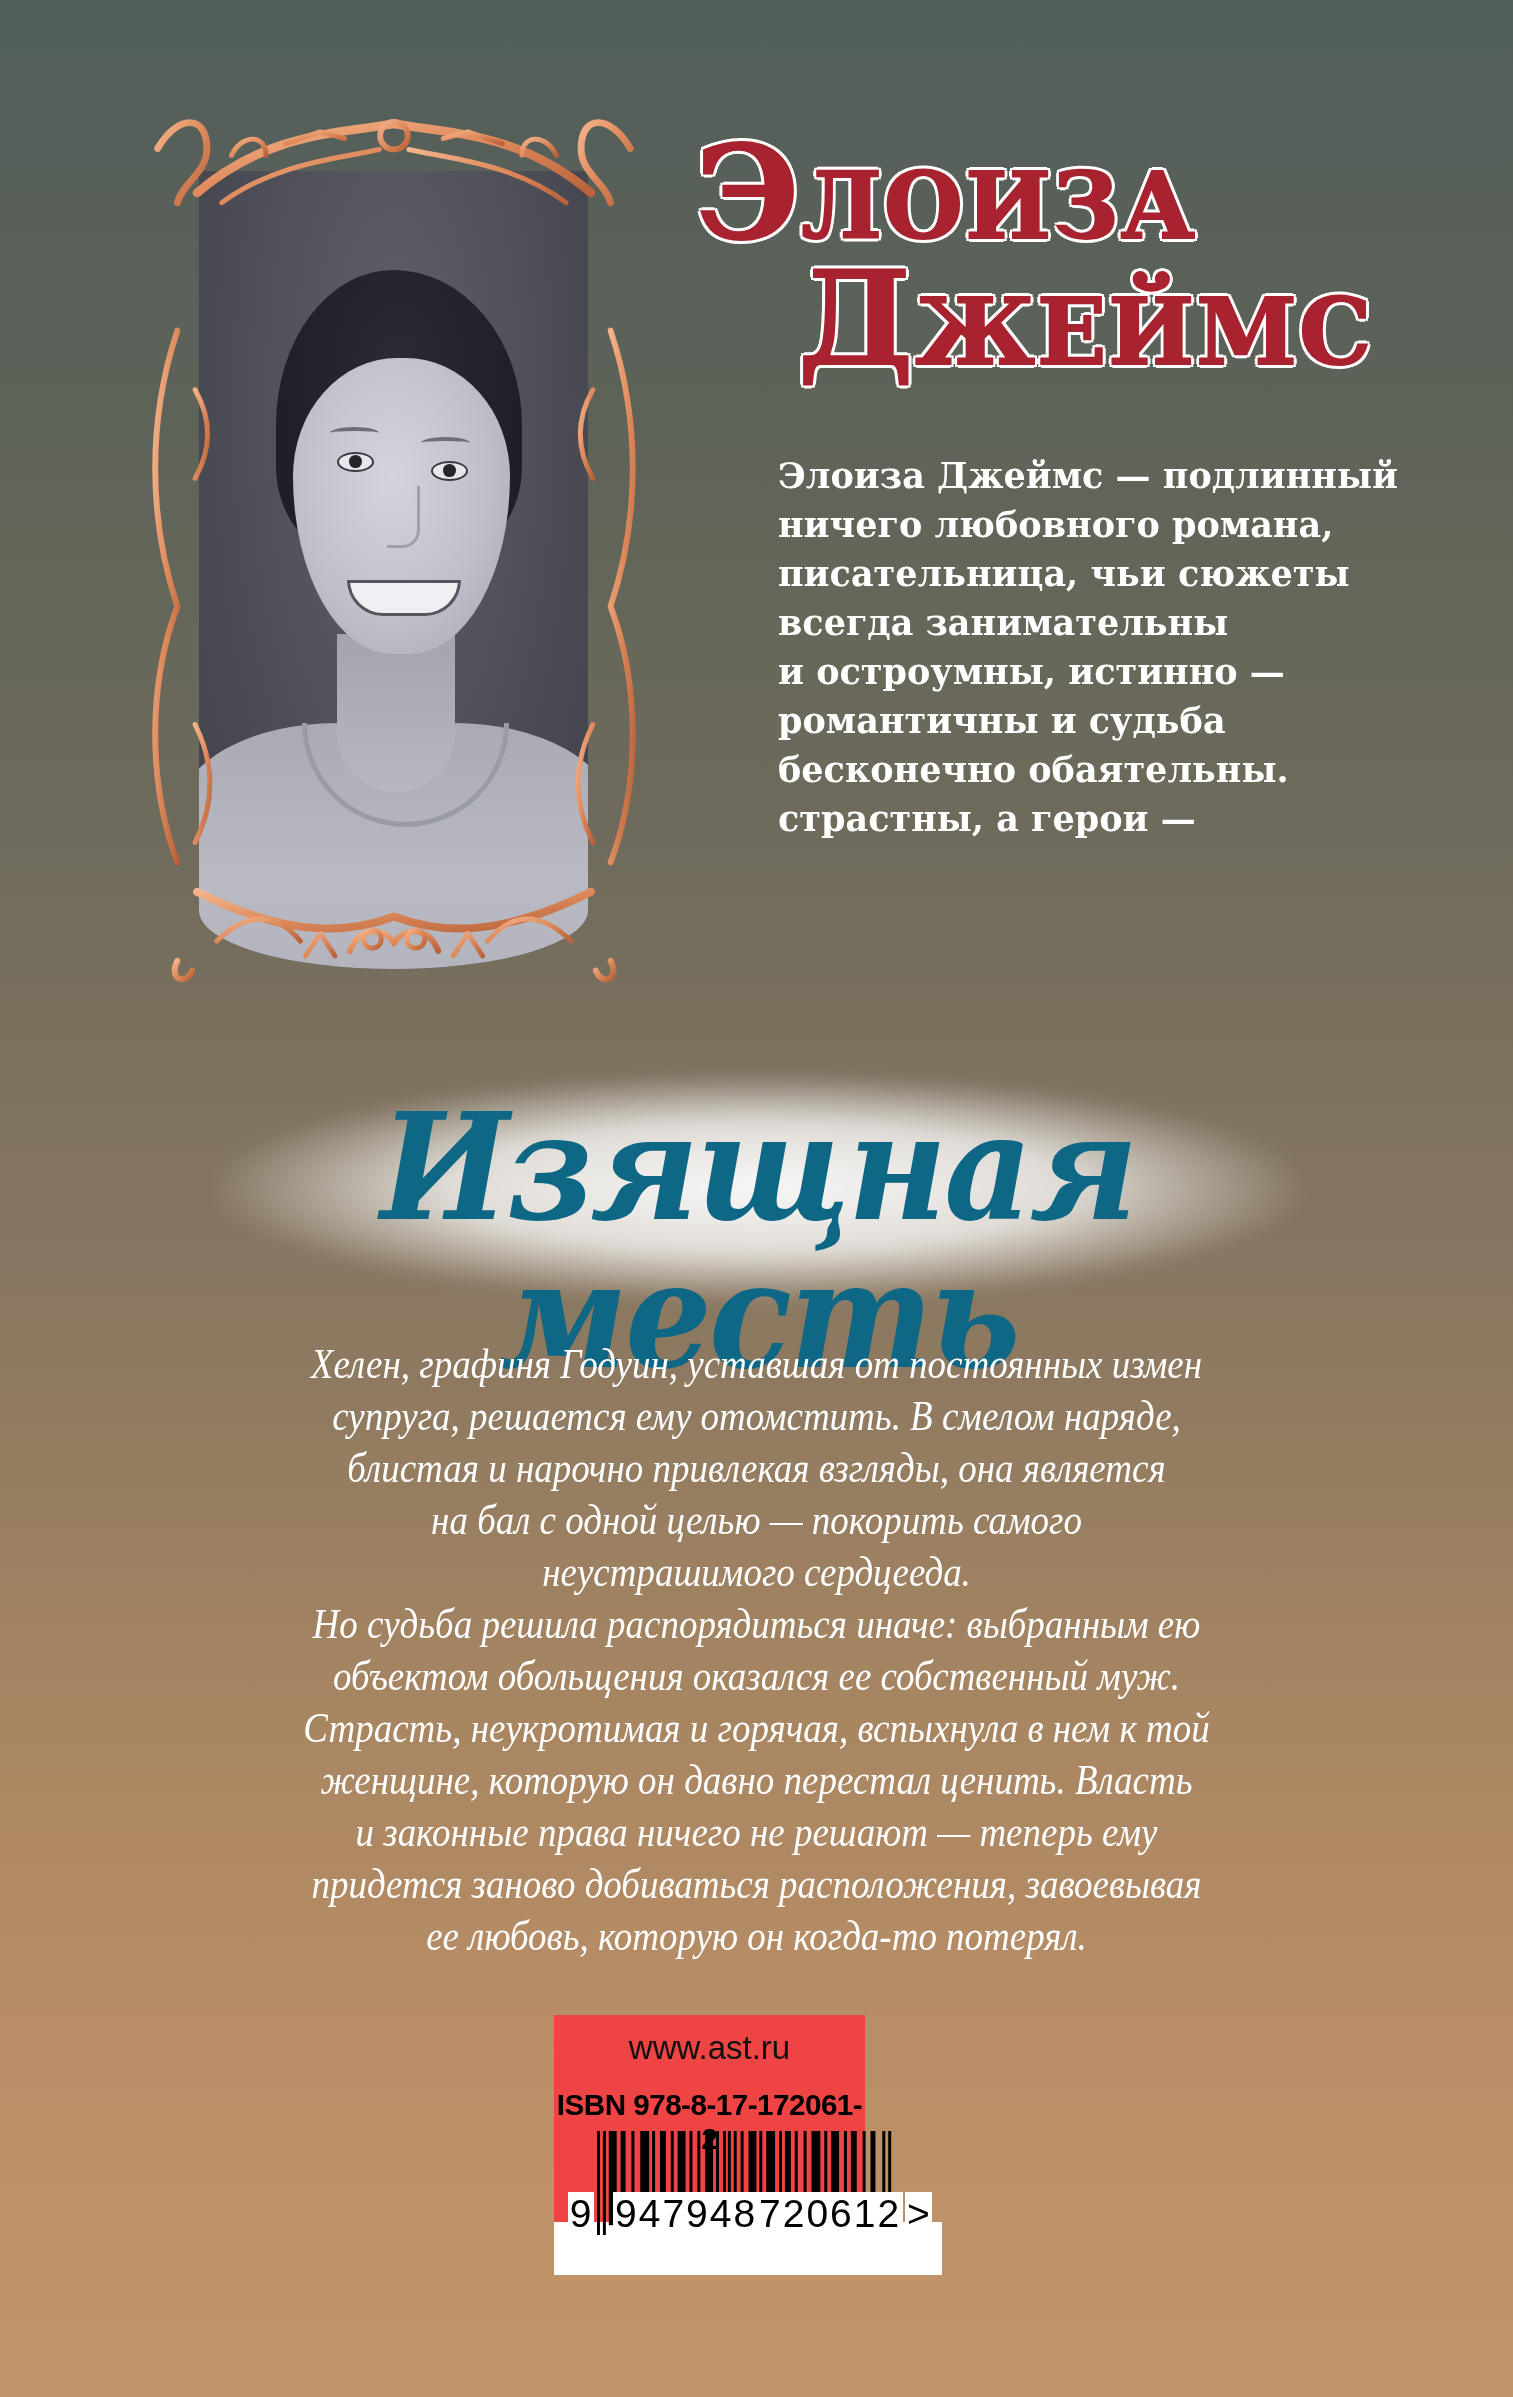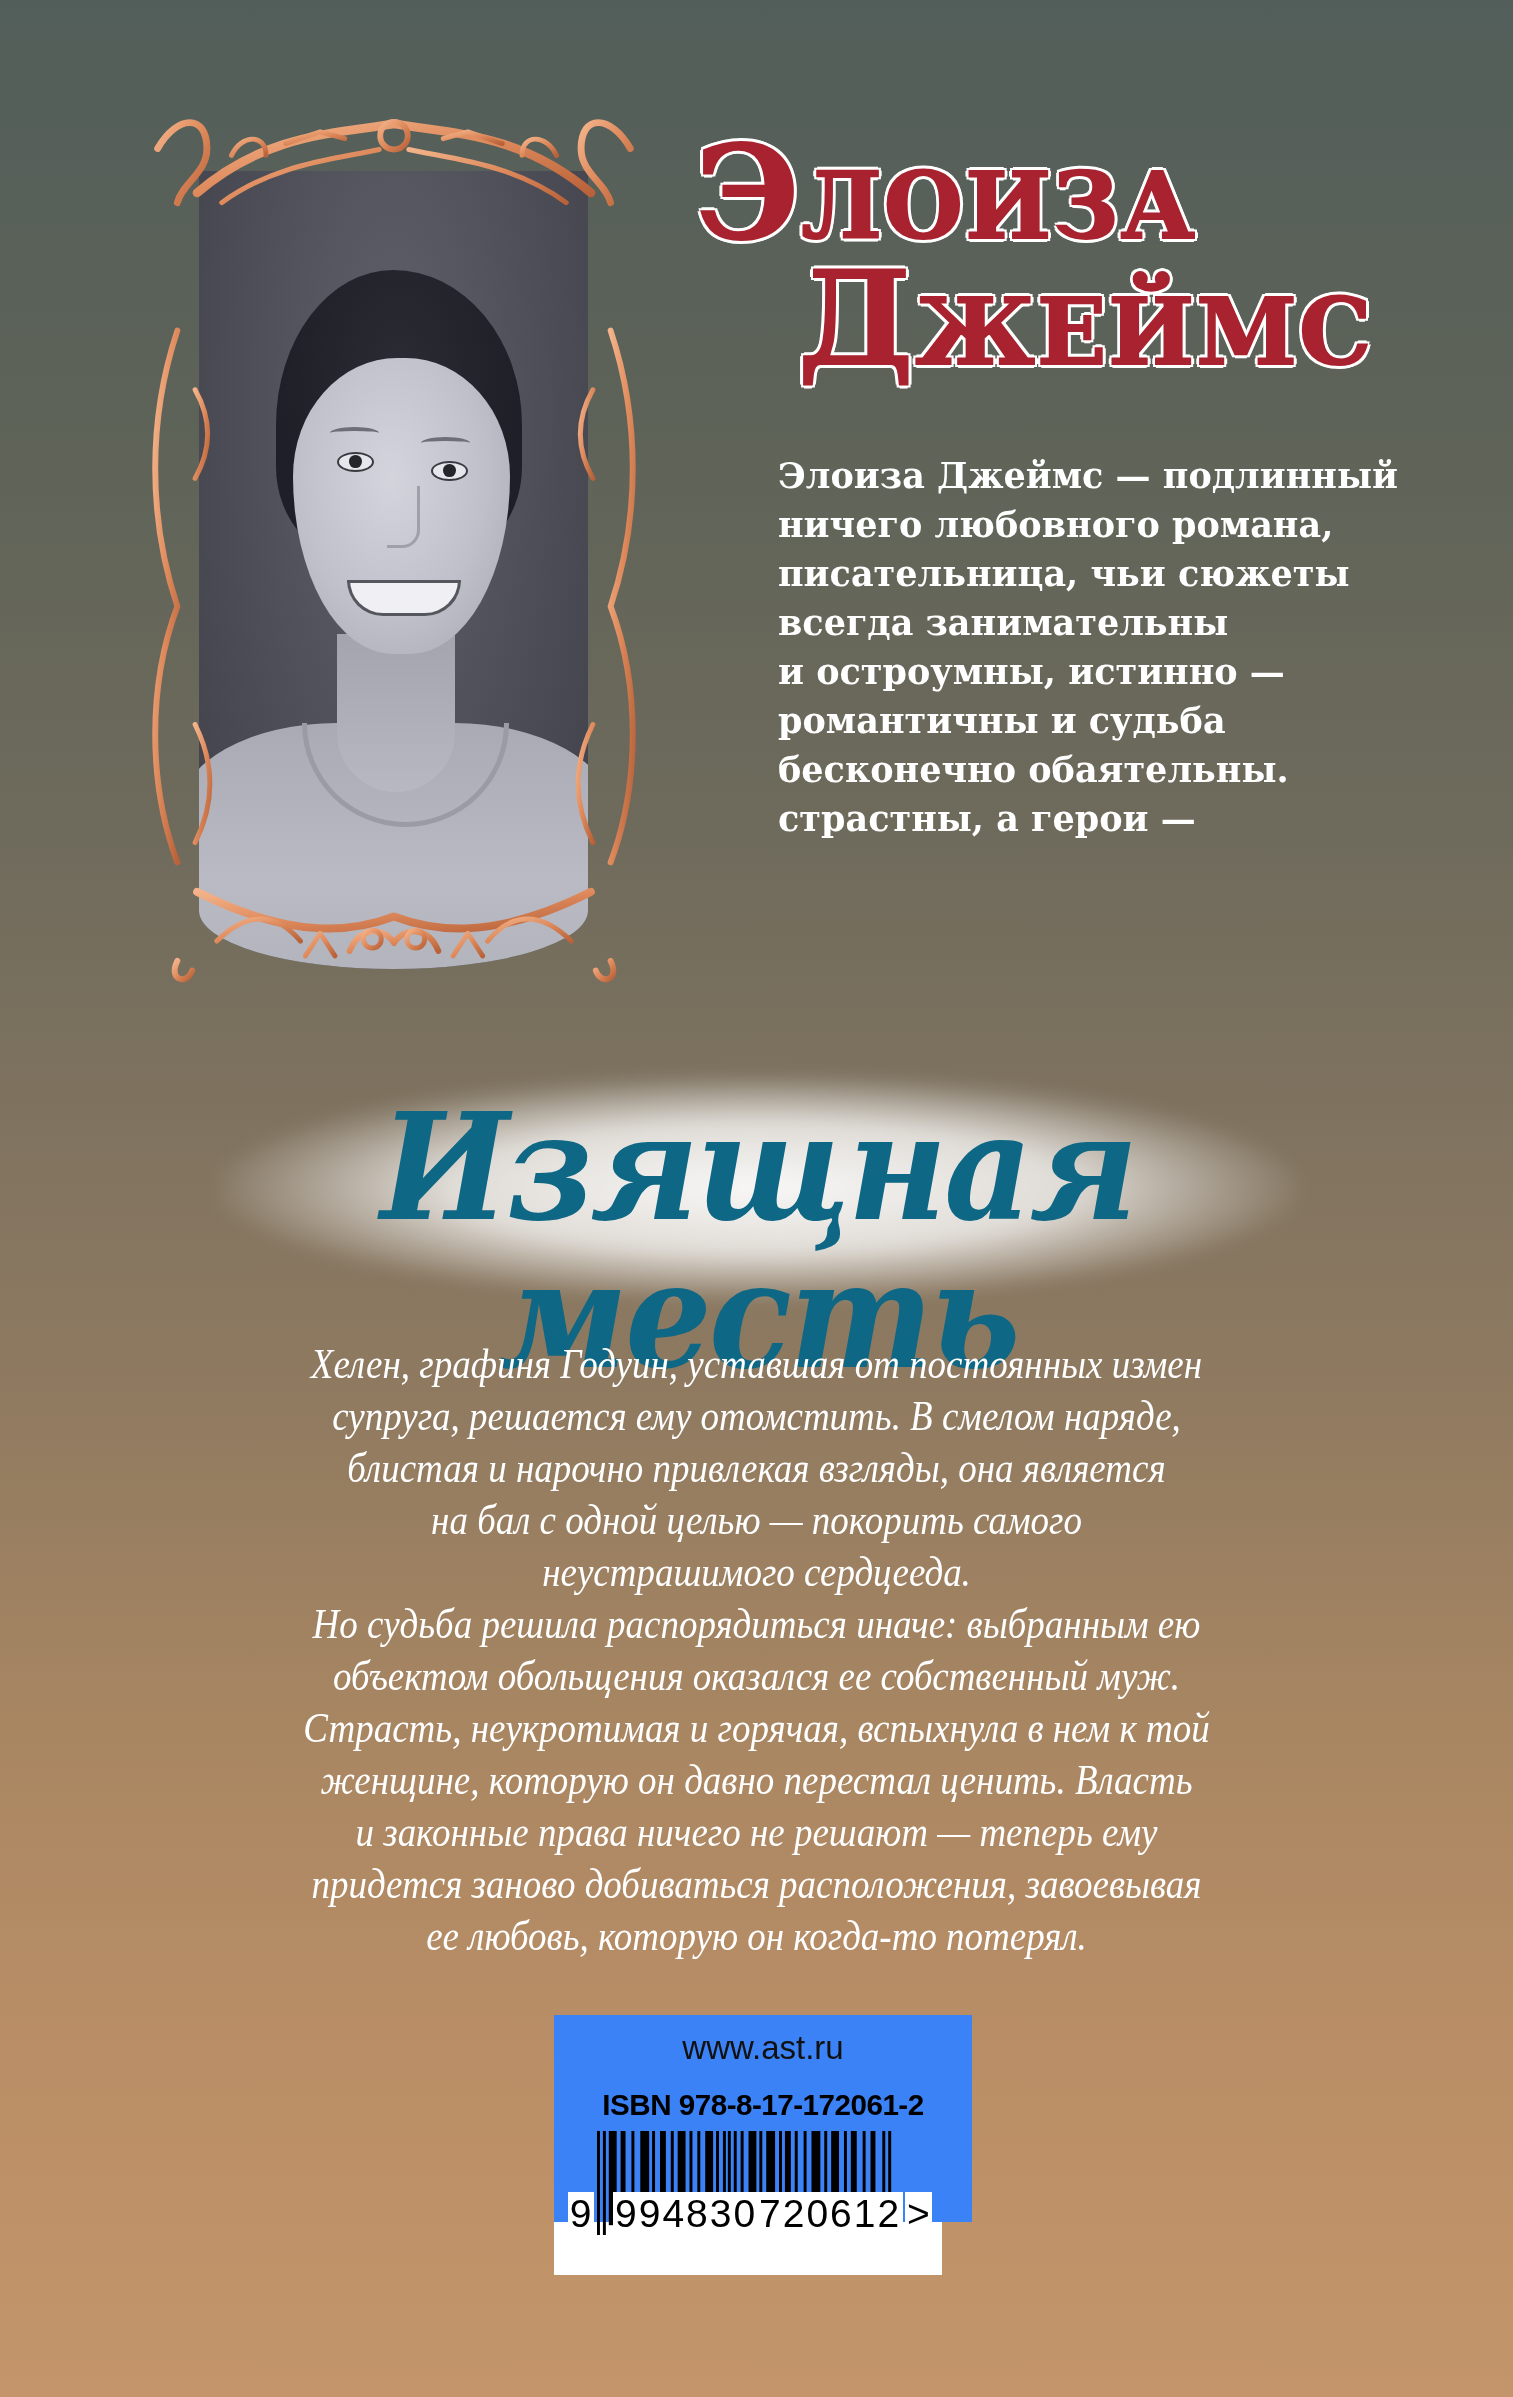--- a/index.html
+++ b/index.html
@@ -75,21 +75,21 @@
     font-size: 148px; line-height: 1; letter-spacing: -3px;
     transform: scaleX(0.92);
   }
 
   
   #synopsis { left: 118px; top: 1338px; width: 1277px; color: #ffffff; text-align: center;
     font-family: "Liberation Serif", serif; font-style: italic; font-size: 43px; line-height: 52px; }
   #synopsis div { white-space: nowrap; transform: scaleX(0.86); transform-origin: center; }
 
   
-  #barcode-box { left: 554px; top: 2015px; width: 418px; height: 207px; background: #3b82f6; text-decoration: underline; }
+  #barcode-box { left: 554px; top: 2015px; width: 311px; height: 207px; background: #ef4444; text-decoration: underline; }
   #site-url { position: absolute; left: 0; top: 13.8px; width: 100%; text-align: center;
     font-family: "Liberation Sans", sans-serif; font-size: 33px; color: #111; }
   #isbn { position: absolute; left: 0; top: 73px; width: 100%; text-align: center;
     font-family: "Liberation Sans", sans-serif; font-weight: bold; font-size: 29.6px; color: #000; letter-spacing: -0.5px; }
   #bars { position: absolute; left: 43px; top: 116px; width: 305px; height: 104px; }
   #barcode-digits { position: absolute; left: 0; top: 177px; width: 100%; height: 45px;
     font-family: "Liberation Sans", sans-serif; font-size: 39px; color: #000; }
   #barcode-digits span { position: absolute; top: 0; background: #fff; padding: 0 2px; line-height: 43px; }
   #barcode-box-tail { left: 554px; top: 2222px; width: 388px; height: 53px; background: #ffffff; }
 </style>
@@ -234,18 +234,18 @@
       <rect x="251" y="0" width="3" height="96"></rect>
         <rect x="258" y="0" width="6" height="96"></rect>
       <rect x="270" y="0" width="3" height="96"></rect>
         <rect x="278" y="0" width="5" height="96"></rect>
       <rect x="290" y="0" width="3" height="106"></rect>
         <rect x="296" y="0" width="3" height="106"></rect>
     </g>
   </svg>
   <div id="barcode-digits">
     <span style="left:13.8px;">9</span>
-    <span style="left:59px;letter-spacing:2px;">994830</span>
+    <span style="left:59px;letter-spacing:2px;">947948</span>
     <span style="left:203px;letter-spacing:2px;">720612</span>
     <span style="left:351px;">&gt;</span>
   </div>
 </div>
 
 
 </body></html>

